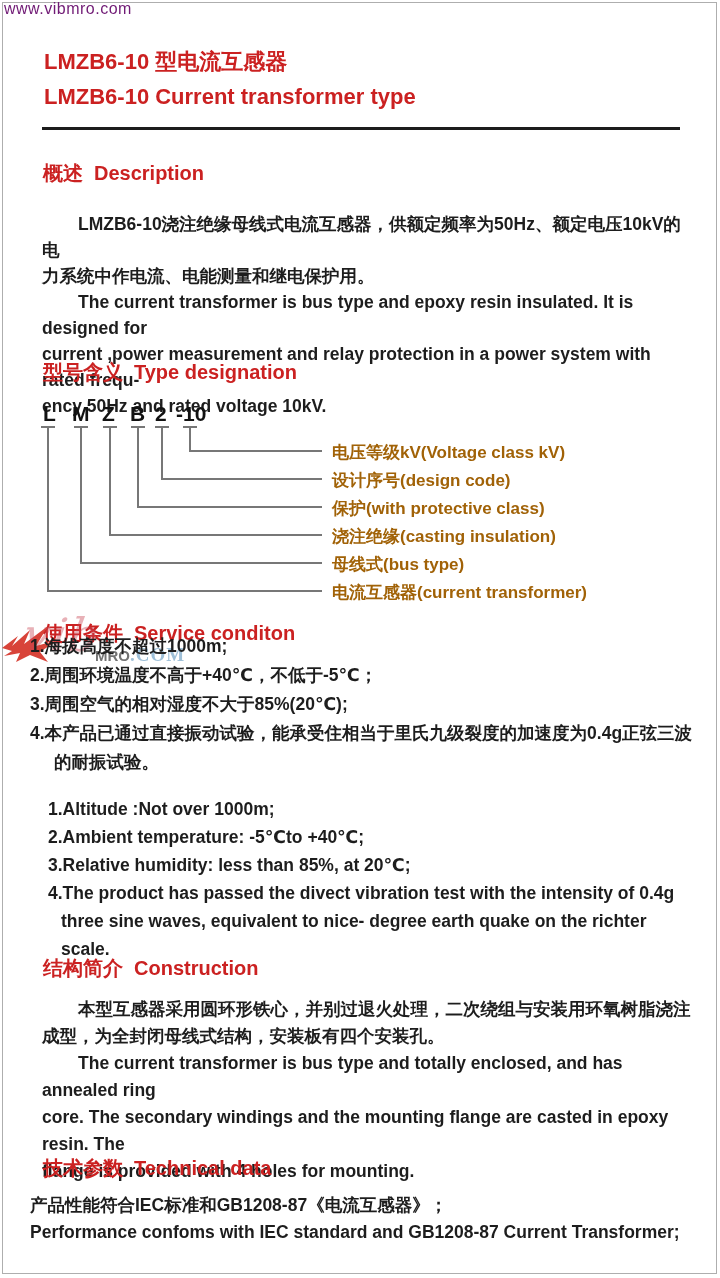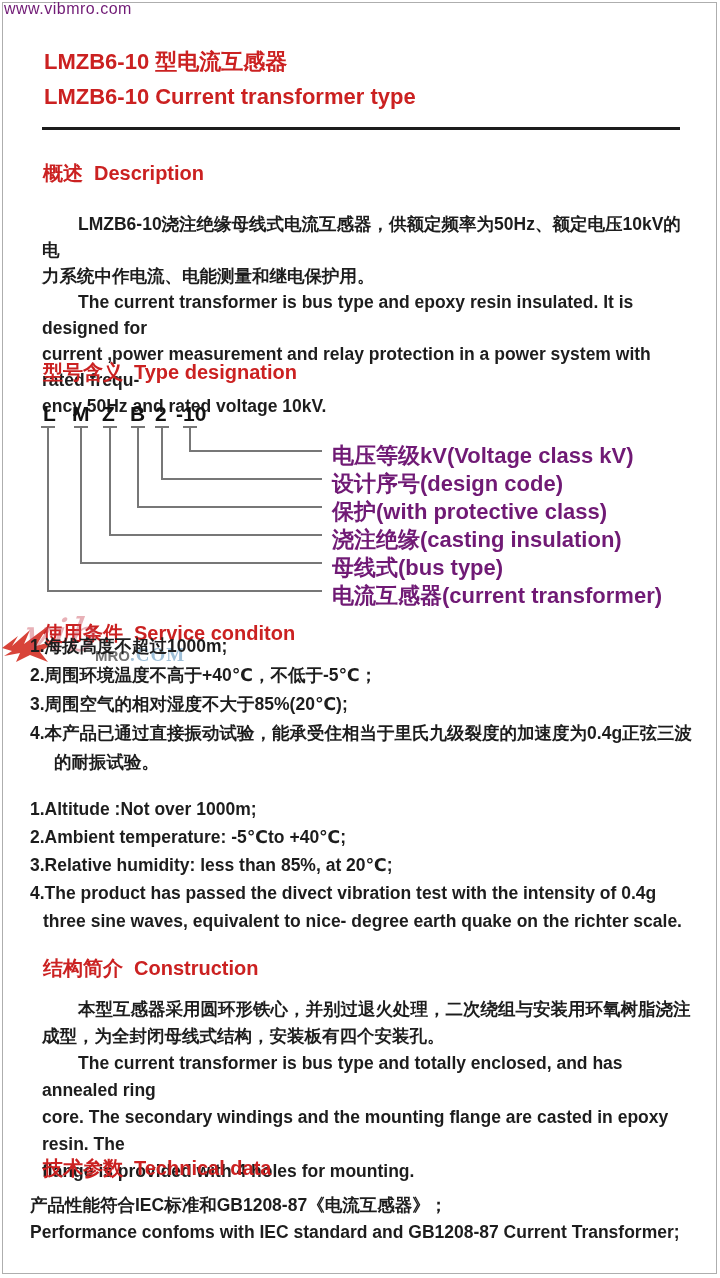--- a/index.html
+++ b/index.html
@@ -24,26 +24,26 @@
   .h2 { position:absolute; left:43px; font-size:20px; color:#cb2121; white-space:nowrap; }
   .h2 .zh { margin-right:11px; }
   .para { position:absolute; left:42px; width:652px; font-size:17.5px;margin-top:6px; }
   .lh26 { line-height:26px; }
   .lh27 { line-height:27px; }
   .indent { text-indent:36px; }
   .list { position:absolute; left:30px; width:668px; font-size:17.5px; }
   .lh29 { line-height:29px; }
   .lh28 { line-height:28px; }
   .hang24 { padding-left:24px; text-indent:-24px; }
-  .hang13 { padding-left:13px; text-indent:-13px; }
+  .hang13 { padding-left:13px; text-indent:-13px;margin-left:18px; }
   
   .diagram { position:absolute; left:0; top:400px; width:720px; height:212px; }
   .code-letter { position:absolute; top:2px; font-size:21px; color:#111; }
   .diagram svg { position:absolute; left:0; top:0; }
-  .type-label { position:absolute; left:332px; font-size:22px; color:#701a75; white-space:nowrap; }
+  .type-label { position:absolute; left:332px; font-size:17px; color:#a16207; white-space:nowrap; }
   
   .logo { position:absolute; left:0; top:616px; width:230px; height:60px; pointer-events:none; }
   .logo-swoosh { position:absolute; left:2px; top:6px; }
   .logo-script {
     position:absolute; left:24px; top:-8px; font-family:"DejaVu Serif","Liberation Serif",serif;
     font-style:italic; font-weight:400; font-size:46px; color:rgba(201,70,84,.42);
     transform:skewX(-10deg); letter-spacing:2px;
   }
   .logo-mro { position:absolute; left:95px; top:28px; white-space:nowrap; }
   .logo-mro .mro { color:#737373; font-size:15px; font-weight:700; }

